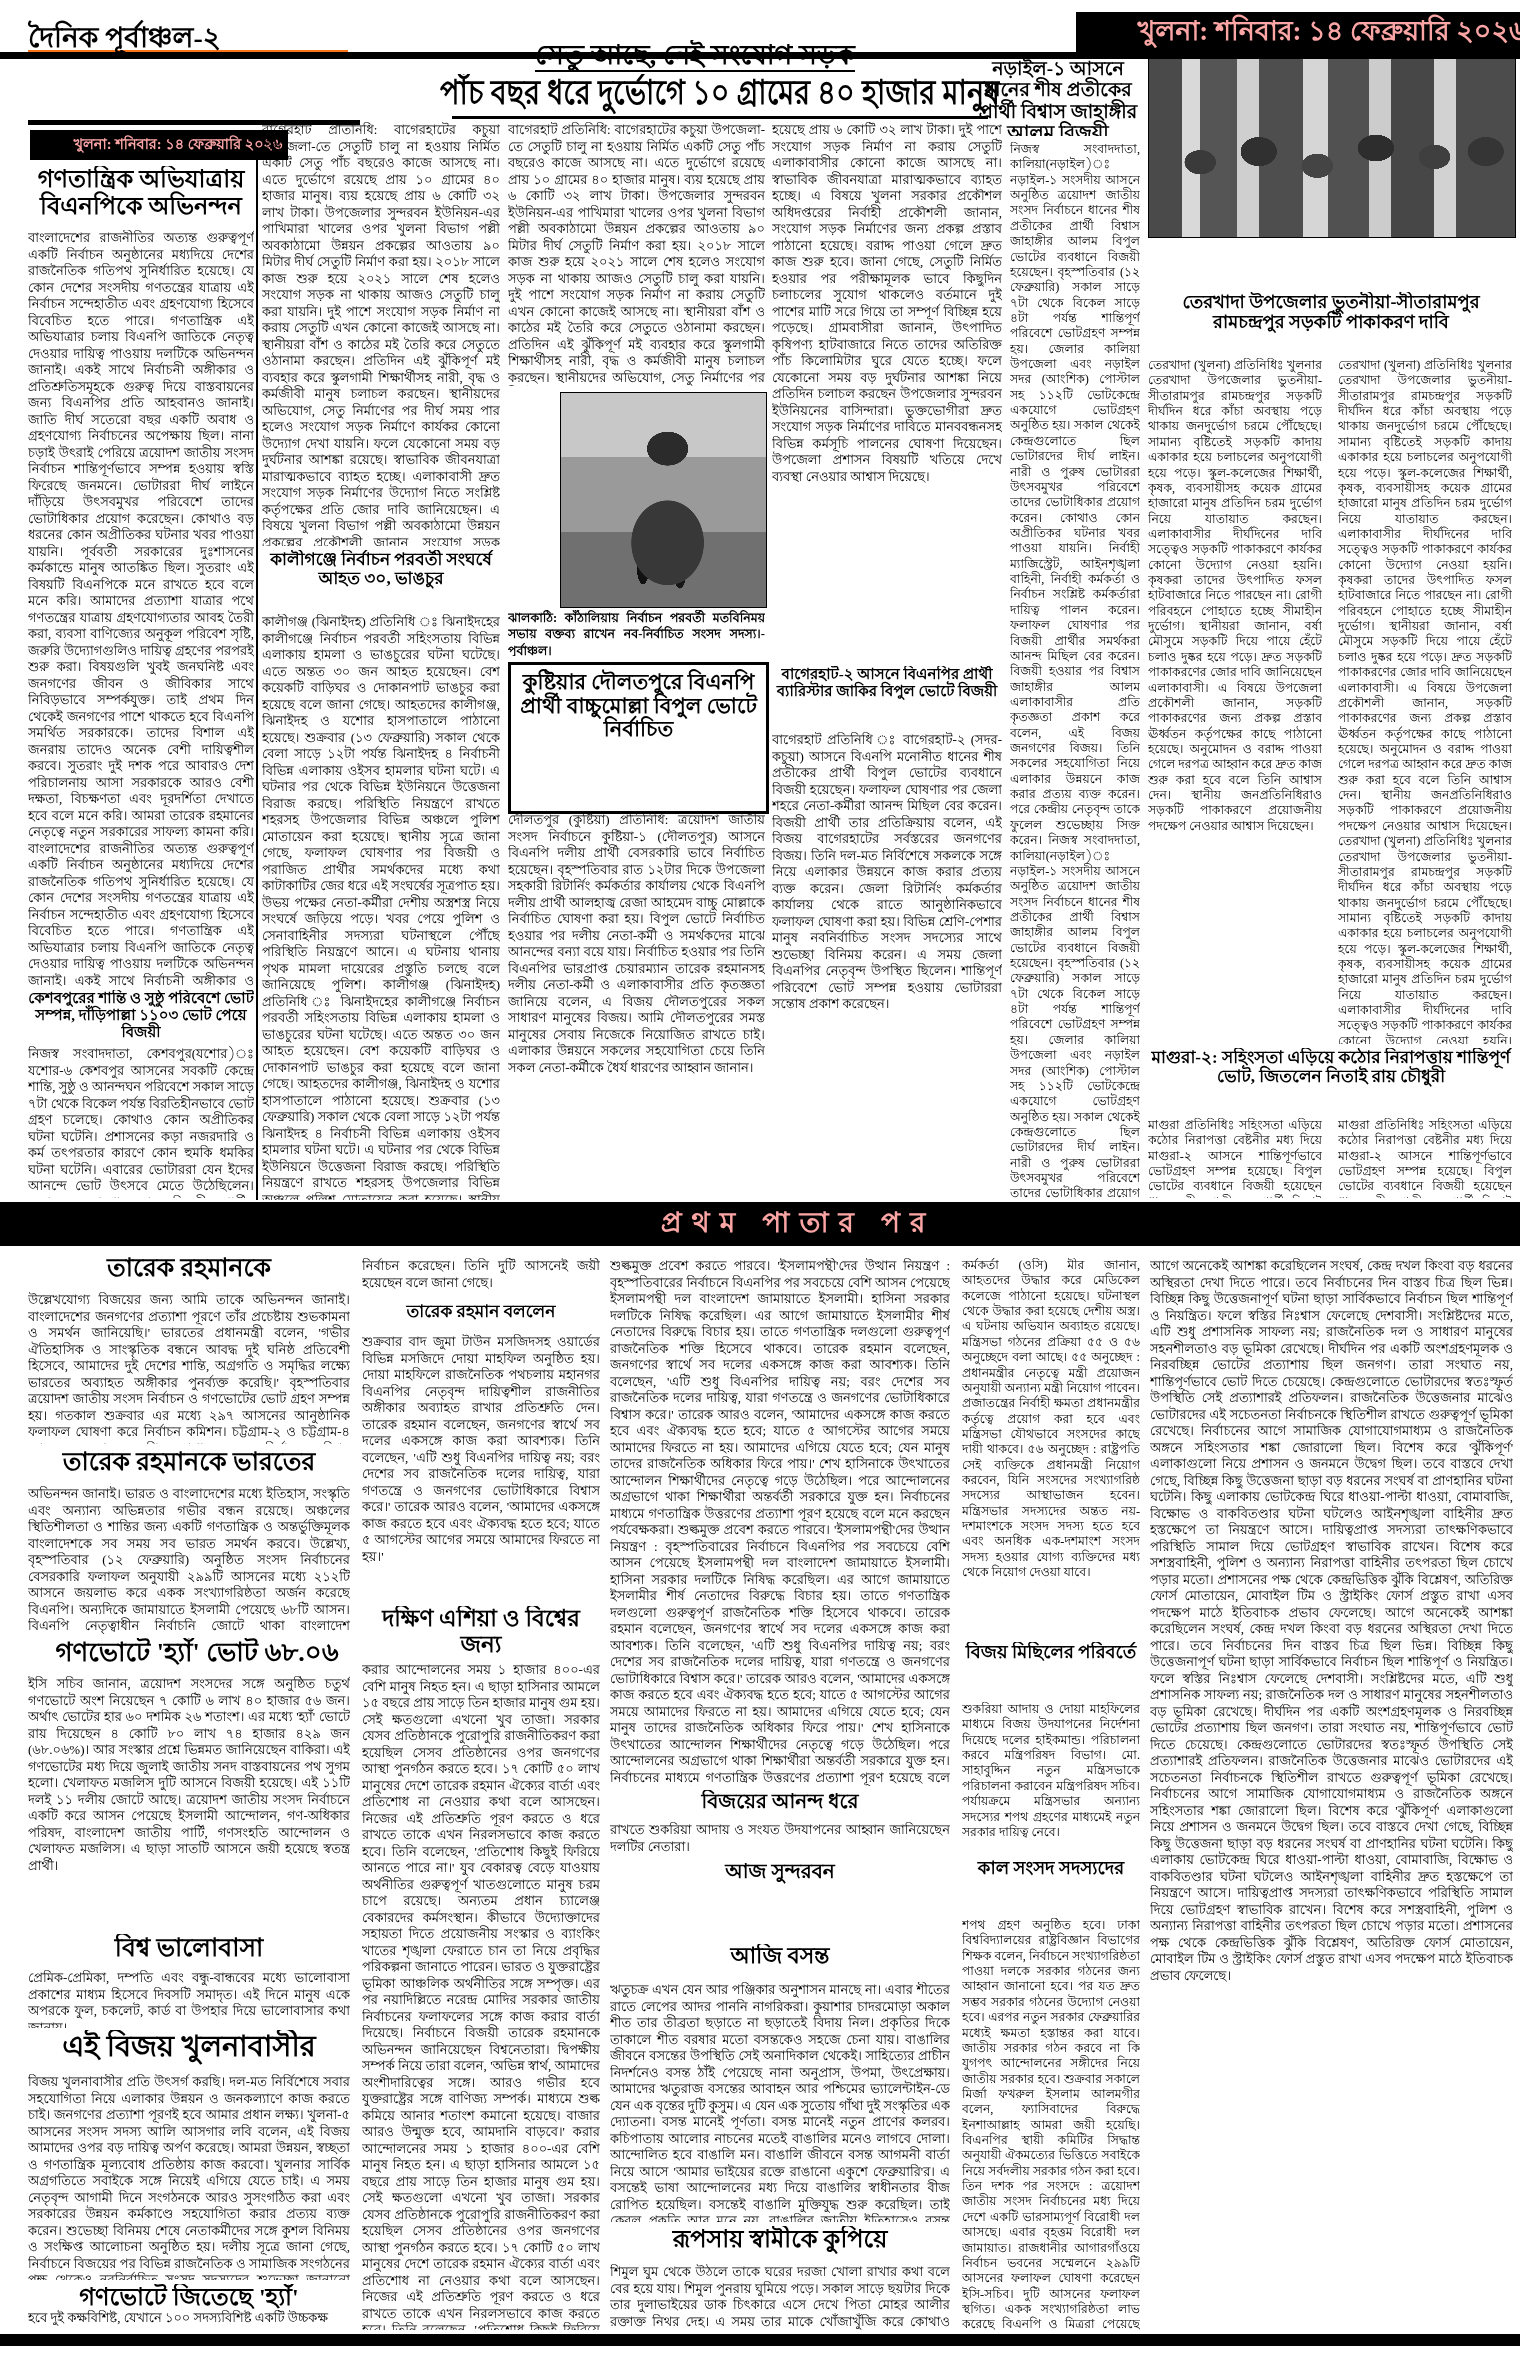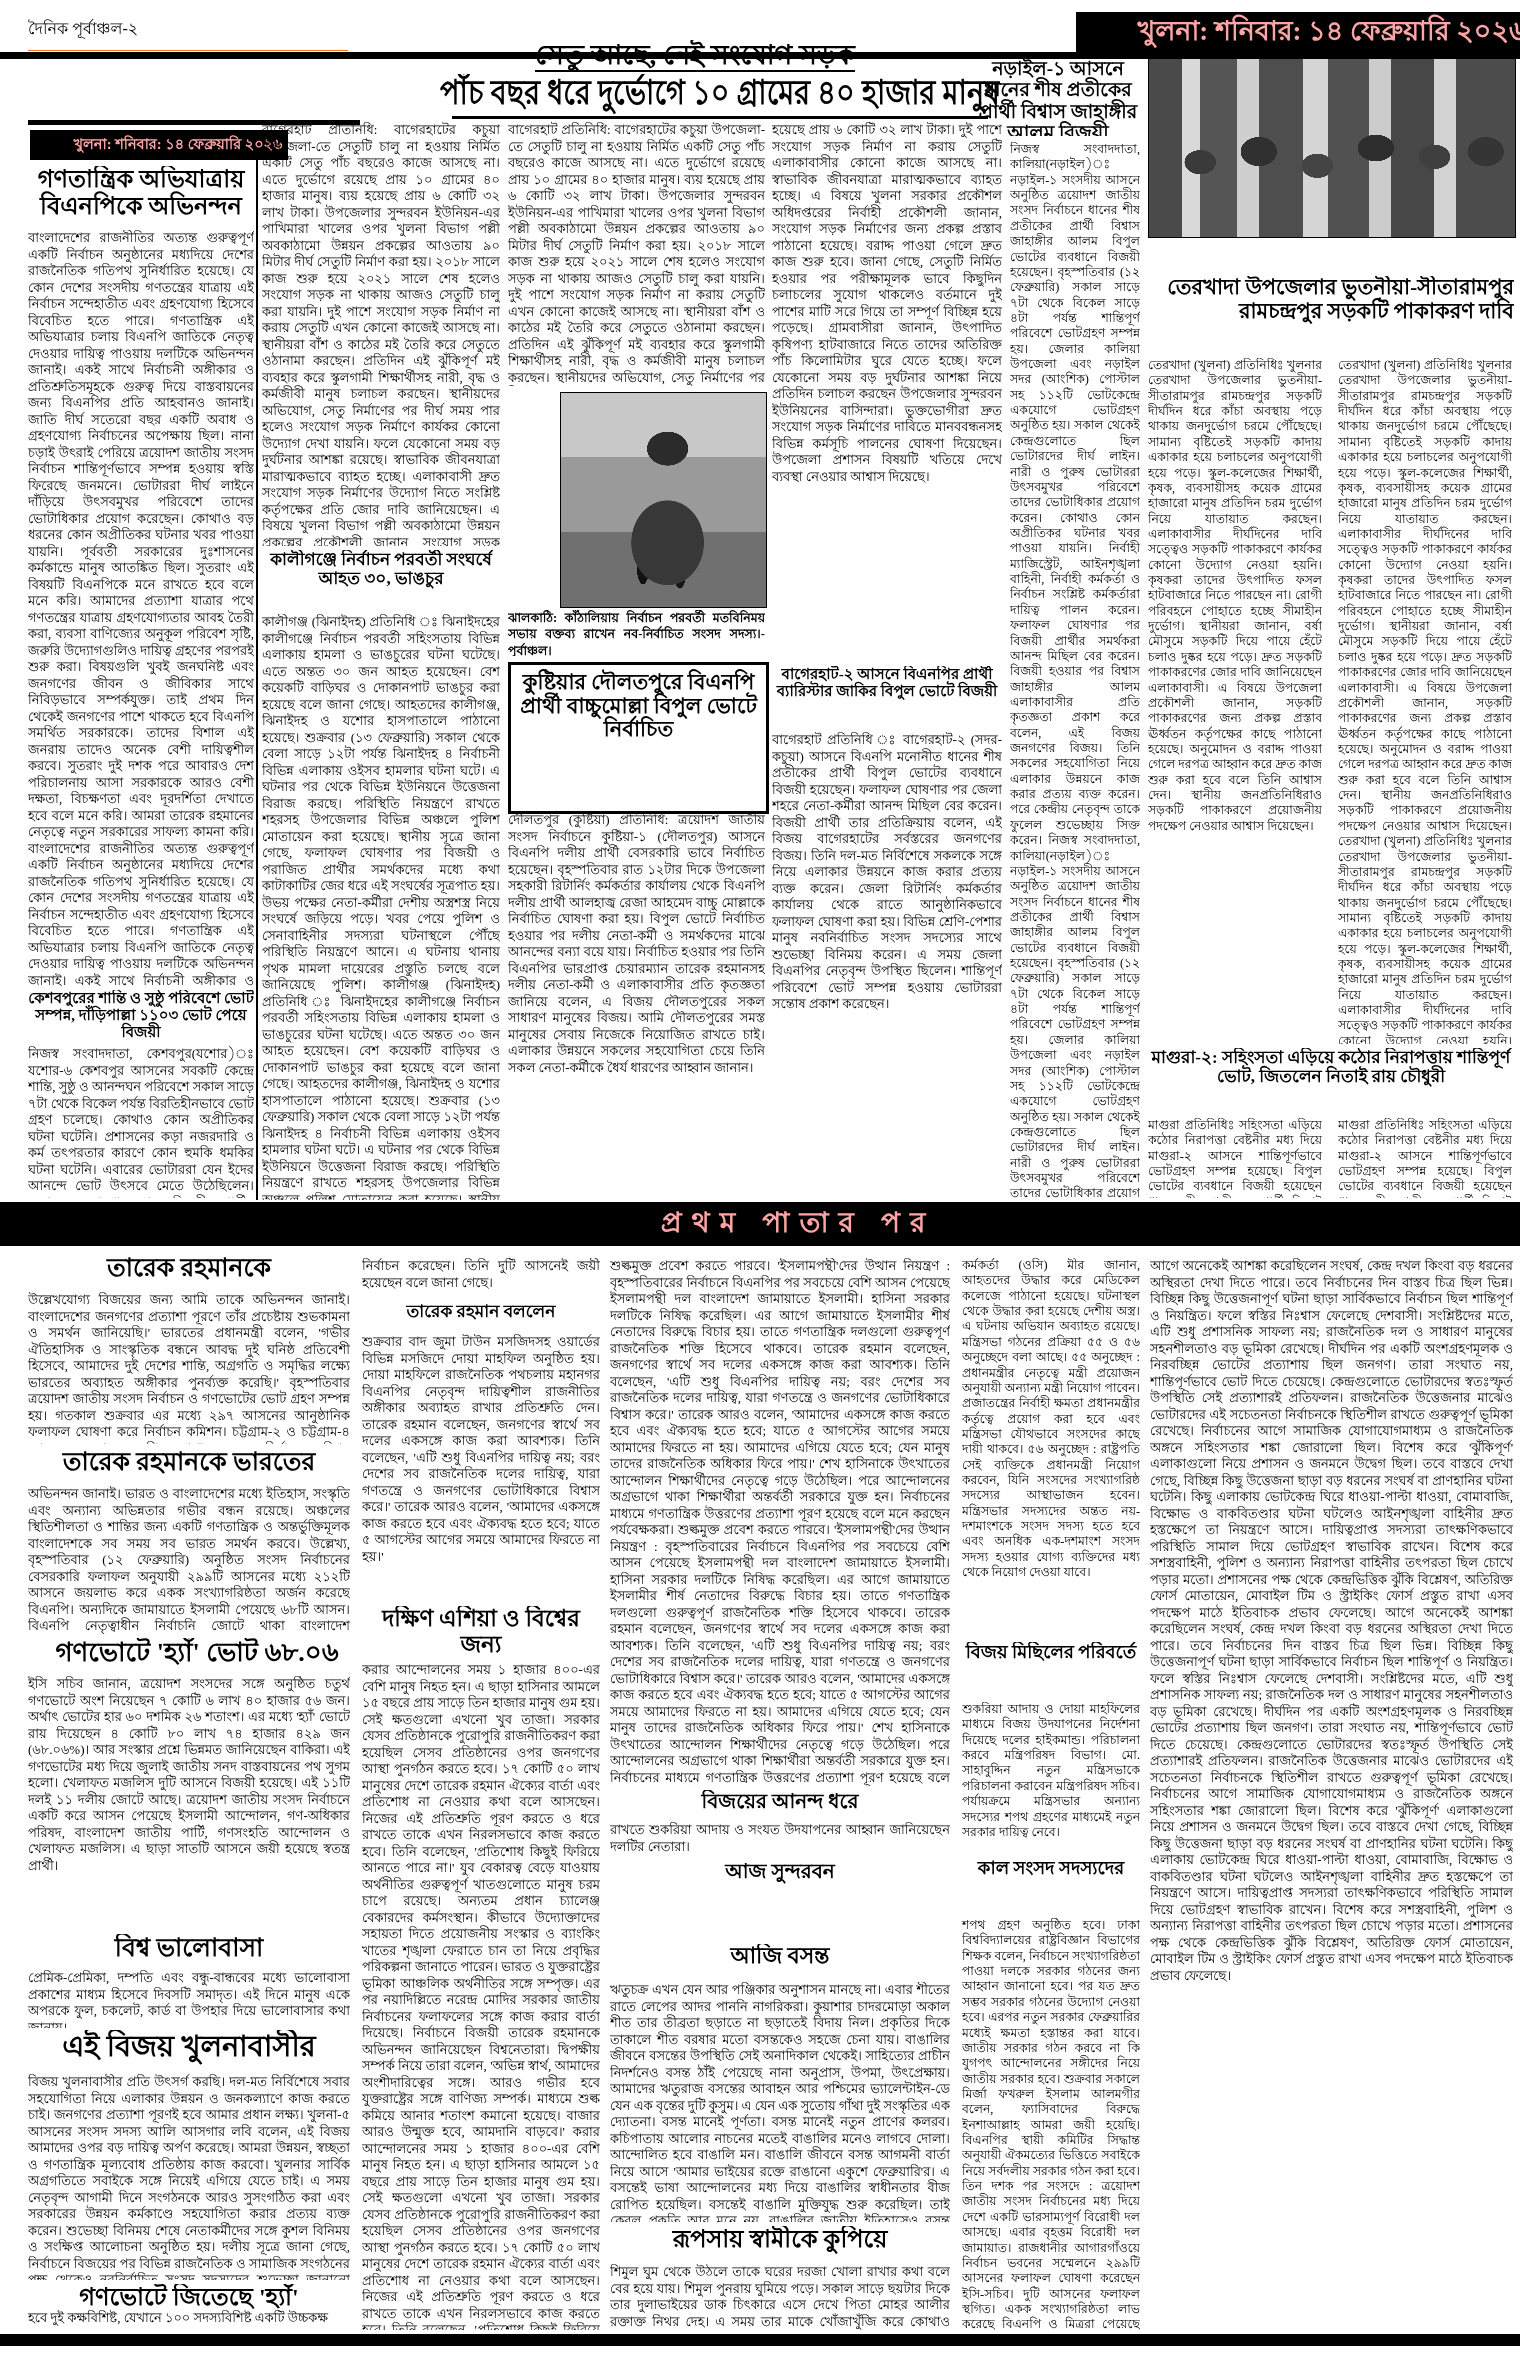--- a/index.html
+++ b/index.html
@@ -28,21 +28,21 @@
      radial-gradient(ellipse 60px 70px at 52% 70%, #383838 60%, transparent 61%),
      radial-gradient(ellipse 10px 26px at 40% 82%, #111 60%, transparent 61%),
      radial-gradient(ellipse 10px 26px at 58% 84%, #161616 60%, transparent 61%),
      linear-gradient(180deg,#c8c8c8 0 30%,#9a9a9a 30% 65%,#707070 65% 100%);}
 </style>
 </head>
 <body>
 
 <div id="page">
 
-  <div class="abs" style="left:28px;top:16px;width:320px;height:34px;font-weight:normal;font-size:16px;border-bottom:1px solid #f97316;">দৈনিক পূর্বাঞ্চল-২</div>
+  <div class="abs" style="left:28px;top:16px;width:320px;height:34px;font-weight:bold;font-size:28px;border-bottom:3px solid #f97316;">দৈনিক পূর্বাঞ্চল-২</div>
   <div class="abs rule" style="left:0;top:52px;width:1520px;height:7px;"></div>
   <div class="abs blackbox" style="left:1076px;top:12px;width:436px;height:40px;font-weight:bold;font-size:27px;">খুলনা: শনিবার: ১৪ ফেব্রুয়ারি ২০২৬</div>
 
   <div class="abs rule" style="left:28px;top:120px;width:332px;height:5px;"></div>
   <div class="abs blackbox" style="left:30px;top:130px;width:220px;height:30px;font-weight:bold;font-size:14.5px;">খুলনা: শনিবার: ১৪ ফেব্রুয়ারি ২০২৬</div>
 
   <div class="abs head" style="left:427px;top:40px;width:536px;height:32px;font-size:27px;">
     <span class="fitline" style="border-bottom:2px solid #000;">সেতু আছে, নেই সংযোগ সড়ক</span>
   </div>
   <div class="abs head" style="left:440px;top:74px;width:560px;height:44px;font-size:34px;">
@@ -68,21 +68,21 @@
   <div class="abs caption" style="left:508px;top:610px;width:257px;height:46px;">ঝালকাঠি: কাঁঠালিয়ায় নির্বাচন পরবর্তী মতবিনিময় সভায় বক্তব্য রাখেন নব-নির্বাচিত সংসদ সদস্য।-পূর্বাঞ্চল।</div>
   <div class="abs head" style="left:508px;top:662px;width:243px;height:134px;font-size:21px;border:3px solid #000;padding:6px;">কুষ্টিয়ার দৌলতপুরে বিএনপি প্রার্থী বাচ্চুমোল্লা বিপুল ভোটে নির্বাচিত</div>
   <div class="abs body-text" style="left:508px;top:812px;width:257px;height:388px;">দৌলতপুর (কুষ্টিয়া) প্রতিনিধি: ত্রয়োদশ জাতীয় সংসদ নির্বাচনে কুষ্টিয়া-১ (দৌলতপুর) আসনে বিএনপি দলীয় প্রার্থী বেসরকারি ভাবে নির্বাচিত হয়েছেন। বৃহস্পতিবার রাত ১২টার দিকে উপজেলা সহকারী রিটার্নিং কর্মকর্তার কার্যালয় থেকে বিএনপি দলীয় প্রার্থী আলহাজ্ব রেজা আহমেদ বাচ্চু মোল্লাকে নির্বাচিত ঘোষণা করা হয়। বিপুল ভোটে নির্বাচিত হওয়ার পর দলীয় নেতা-কর্মী ও সমর্থকদের মাঝে আনন্দের বন্যা বয়ে যায়। নির্বাচিত হওয়ার পর তিনি বিএনপির ভারপ্রাপ্ত চেয়ারম্যান তারেক রহমানসহ দলীয় নেতা-কর্মী ও এলাকাবাসীর প্রতি কৃতজ্ঞতা জানিয়ে বলেন, এ বিজয় দৌলতপুরের সকল সাধারণ মানুষের বিজয়। আমি দৌলতপুরের সমস্ত মানুষের সেবায় নিজেকে নিয়োজিত রাখতে চাই। এলাকার উন্নয়নে সকলের সহযোগিতা চেয়ে তিনি সকল নেতা-কর্মীকে ধৈর্য ধারণের আহ্বান জানান।</div>
 
   <div class="abs body-text" style="left:772px;top:122px;width:230px;height:540px;">হয়েছে প্রায় ৬ কোটি ৩২ লাখ টাকা। দুই পাশে সংযোগ সড়ক নির্মাণ না করায় সেতুটি এলাকাবাসীর কোনো কাজে আসছে না। স্বাভাবিক জীবনযাত্রা মারাত্মকভাবে ব্যাহত হচ্ছে। এ বিষয়ে খুলনা সরকার প্রকৌশল অধিদপ্তরের নির্বাহী প্রকৌশলী জানান, সংযোগ সড়ক নির্মাণের জন্য প্রকল্প প্রস্তাব পাঠানো হয়েছে। বরাদ্দ পাওয়া গেলে দ্রুত কাজ শুরু হবে। জানা গেছে, সেতুটি নির্মিত হওয়ার পর পরীক্ষামূলক ভাবে কিছুদিন চলাচলের সুযোগ থাকলেও বর্তমানে দুই পাশের মাটি সরে গিয়ে তা সম্পূর্ণ বিচ্ছিন্ন হয়ে পড়েছে। গ্রামবাসীরা জানান, উৎপাদিত কৃষিপণ্য হাটবাজারে নিতে তাদের অতিরিক্ত পাঁচ কিলোমিটার ঘুরে যেতে হচ্ছে। ফলে যেকোনো সময় বড় দুর্ঘটনার আশঙ্কা নিয়ে প্রতিদিন চলাচল করছেন উপজেলার সুন্দরবন ইউনিয়নের বাসিন্দারা। ভুক্তভোগীরা দ্রুত সংযোগ সড়ক নির্মাণের দাবিতে মানববন্ধনসহ বিভিন্ন কর্মসূচি পালনের ঘোষণা দিয়েছেন। উপজেলা প্রশাসন বিষয়টি খতিয়ে দেখে ব্যবস্থা নেওয়ার আশ্বাস দিয়েছে।</div>
   <div class="abs head" style="left:772px;top:666px;width:230px;height:62px;font-size:15px;">বাগেরহাট-২ আসনে বিএনপির প্রার্থী ব্যারিস্টার জাকির বিপুল ভোটে বিজয়ী</div>
   <div class="abs body-text" style="left:772px;top:732px;width:230px;height:468px;">বাগেরহাট প্রতিনিধি ঃ বাগেরহাট-২ (সদর-কচুয়া) আসনে বিএনপি মনোনীত ধানের শীষ প্রতীকের প্রার্থী বিপুল ভোটের ব্যবধানে বিজয়ী হয়েছেন। ফলাফল ঘোষণার পর জেলা শহরে নেতা-কর্মীরা আনন্দ মিছিল বের করেন। বিজয়ী প্রার্থী তার প্রতিক্রিয়ায় বলেন, এই বিজয় বাগেরহাটের সর্বস্তরের জনগণের বিজয়। তিনি দল-মত নির্বিশেষে সকলকে সঙ্গে নিয়ে এলাকার উন্নয়নে কাজ করার প্রত্যয় ব্যক্ত করেন। জেলা রিটার্নিং কর্মকর্তার কার্যালয় থেকে রাতে আনুষ্ঠানিকভাবে ফলাফল ঘোষণা করা হয়। বিভিন্ন শ্রেণি-পেশার মানুষ নবনির্বাচিত সংসদ সদস্যের সাথে শুভেচ্ছা বিনিময় করেন। এ সময় জেলা বিএনপির নেতৃবৃন্দ উপস্থিত ছিলেন। শান্তিপূর্ণ পরিবেশে ভোট সম্পন্ন হওয়ায় ভোটাররা সন্তোষ প্রকাশ করেছেন।</div>
 
   <div class="abs body-sm" style="left:1010px;top:142px;width:130px;height:1058px;">নিজস্ব সংবাদদাতা, কালিয়া(নড়াইল)ঃ নড়াইল-১ সংসদীয় আসনে অনুষ্ঠিত ত্রয়োদশ জাতীয় সংসদ নির্বাচনে ধানের শীষ প্রতীকের প্রার্থী বিশ্বাস জাহাঙ্গীর আলম বিপুল ভোটের ব্যবধানে বিজয়ী হয়েছেন। বৃহস্পতিবার (১২ ফেব্রুয়ারি) সকাল সাড়ে ৭টা থেকে বিকেল সাড়ে ৪টা পর্যন্ত শান্তিপূর্ণ পরিবেশে ভোটগ্রহণ সম্পন্ন হয়। জেলার কালিয়া উপজেলা এবং নড়াইল সদর (আংশিক) পোস্টাল সহ ১১২টি ভোটকেন্দ্রে একযোগে ভোটগ্রহণ অনুষ্ঠিত হয়। সকাল থেকেই কেন্দ্রগুলোতে ছিল ভোটারদের দীর্ঘ লাইন। নারী ও পুরুষ ভোটাররা উৎসবমুখর পরিবেশে তাদের ভোটাধিকার প্রয়োগ করেন। কোথাও কোন অপ্রীতিকর ঘটনার খবর পাওয়া যায়নি। নির্বাহী ম্যাজিস্ট্রেট, আইনশৃঙ্খলা বাহিনী, নির্বাহী কর্মকর্তা ও নির্বাচন সংশ্লিষ্ট কর্মকর্তারা দায়িত্ব পালন করেন। ফলাফল ঘোষণার পর বিজয়ী প্রার্থীর সমর্থকরা আনন্দ মিছিল বের করেন। বিজয়ী হওয়ার পর বিশ্বাস জাহাঙ্গীর আলম এলাকাবাসীর প্রতি কৃতজ্ঞতা প্রকাশ করে বলেন, এই বিজয় জনগণের বিজয়। তিনি সকলের সহযোগিতা নিয়ে এলাকার উন্নয়নে কাজ করার প্রত্যয় ব্যক্ত করেন। পরে কেন্দ্রীয় নেতৃবৃন্দ তাকে ফুলেল শুভেচ্ছায় সিক্ত করেন। নিজস্ব সংবাদদাতা, কালিয়া(নড়াইল)ঃ নড়াইল-১ সংসদীয় আসনে অনুষ্ঠিত ত্রয়োদশ জাতীয় সংসদ নির্বাচনে ধানের শীষ প্রতীকের প্রার্থী বিশ্বাস জাহাঙ্গীর আলম বিপুল ভোটের ব্যবধানে বিজয়ী হয়েছেন। বৃহস্পতিবার (১২ ফেব্রুয়ারি) সকাল সাড়ে ৭টা থেকে বিকেল সাড়ে ৪টা পর্যন্ত শান্তিপূর্ণ পরিবেশে ভোটগ্রহণ সম্পন্ন হয়। জেলার কালিয়া উপজেলা এবং নড়াইল সদর (আংশিক) পোস্টাল সহ ১১২টি ভোটকেন্দ্রে একযোগে ভোটগ্রহণ অনুষ্ঠিত হয়। সকাল থেকেই কেন্দ্রগুলোতে ছিল ভোটারদের দীর্ঘ লাইন। নারী ও পুরুষ ভোটাররা উৎসবমুখর পরিবেশে তাদের ভোটাধিকার প্রয়োগ করেন। কোথাও কোন অপ্রীতিকর ঘটনার খবর পাওয়া যায়নি। নির্বাহী ম্যাজিস্ট্রেট, আইনশৃঙ্খলা বাহিনী, নির্বাহী কর্মকর্তা ও নির্বাচন সংশ্লিষ্ট কর্মকর্তারা দায়িত্ব পালন করেন। ফলাফল ঘোষণার পর বিজয়ী প্রার্থীর সমর্থকরা আনন্দ মিছিল বের করেন। বিজয়ী হওয়ার পর বিশ্বাস জাহাঙ্গীর আলম এলাকাবাসীর প্রতি কৃতজ্ঞতা প্রকাশ করে বলেন, এই বিজয় জনগণের বিজয়। তিনি সকলের সহযোগিতা নিয়ে এলাকার উন্নয়নে কাজ করার প্রত্যয় ব্যক্ত করেন। পরে কেন্দ্রীয় নেতৃবৃন্দ তাকে ফুলেল শুভেচ্ছায় সিক্ত করেন।</div>
 
-  <div class="abs head" style="left:1148px;top:276px;width:366px;height:60px;font-size:21px;text-align:right;">তেরখাদা উপজেলার ভুতনীয়া-সীতারামপুর রামচন্দ্রপুর সড়কটি পাকাকরণ দাবি</div>
+  <div class="abs head" style="left:1148px;top:292px;width:366px;height:60px;font-size:18px;">তেরখাদা উপজেলার ভুতনীয়া-সীতারামপুর রামচন্দ্রপুর সড়কটি পাকাকরণ দাবি</div>
   <div class="abs body-sm" style="left:1148px;top:358px;width:174px;height:686px;">তেরখাদা (খুলনা) প্রতিনিধিঃ খুলনার তেরখাদা উপজেলার ভুতনীয়া-সীতারামপুর রামচন্দ্রপুর সড়কটি দীর্ঘদিন ধরে কাঁচা অবস্থায় পড়ে থাকায় জনদুর্ভোগ চরমে পৌঁছেছে। সামান্য বৃষ্টিতেই সড়কটি কাদায় একাকার হয়ে চলাচলের অনুপযোগী হয়ে পড়ে। স্কুল-কলেজের শিক্ষার্থী, কৃষক, ব্যবসায়ীসহ কয়েক গ্রামের হাজারো মানুষ প্রতিদিন চরম দুর্ভোগ নিয়ে যাতায়াত করছেন। এলাকাবাসীর দীর্ঘদিনের দাবি সত্ত্বেও সড়কটি পাকাকরণে কার্যকর কোনো উদ্যোগ নেওয়া হয়নি। কৃষকরা তাদের উৎপাদিত ফসল হাটবাজারে নিতে পারছেন না। রোগী পরিবহনে পোহাতে হচ্ছে সীমাহীন দুর্ভোগ। স্থানীয়রা জানান, বর্ষা মৌসুমে সড়কটি দিয়ে পায়ে হেঁটে চলাও দুষ্কর হয়ে পড়ে। দ্রুত সড়কটি পাকাকরণের জোর দাবি জানিয়েছেন এলাকাবাসী। এ বিষয়ে উপজেলা প্রকৌশলী জানান, সড়কটি পাকাকরণের জন্য প্রকল্প প্রস্তাব ঊর্ধ্বতন কর্তৃপক্ষের কাছে পাঠানো হয়েছে। অনুমোদন ও বরাদ্দ পাওয়া গেলে দরপত্র আহ্বান করে দ্রুত কাজ শুরু করা হবে বলে তিনি আশ্বাস দেন। স্থানীয় জনপ্রতিনিধিরাও সড়কটি পাকাকরণে প্রয়োজনীয় পদক্ষেপ নেওয়ার আশ্বাস দিয়েছেন।</div>
   <div class="abs body-sm" style="left:1338px;top:358px;width:174px;height:686px;">তেরখাদা (খুলনা) প্রতিনিধিঃ খুলনার তেরখাদা উপজেলার ভুতনীয়া-সীতারামপুর রামচন্দ্রপুর সড়কটি দীর্ঘদিন ধরে কাঁচা অবস্থায় পড়ে থাকায় জনদুর্ভোগ চরমে পৌঁছেছে। সামান্য বৃষ্টিতেই সড়কটি কাদায় একাকার হয়ে চলাচলের অনুপযোগী হয়ে পড়ে। স্কুল-কলেজের শিক্ষার্থী, কৃষক, ব্যবসায়ীসহ কয়েক গ্রামের হাজারো মানুষ প্রতিদিন চরম দুর্ভোগ নিয়ে যাতায়াত করছেন। এলাকাবাসীর দীর্ঘদিনের দাবি সত্ত্বেও সড়কটি পাকাকরণে কার্যকর কোনো উদ্যোগ নেওয়া হয়নি। কৃষকরা তাদের উৎপাদিত ফসল হাটবাজারে নিতে পারছেন না। রোগী পরিবহনে পোহাতে হচ্ছে সীমাহীন দুর্ভোগ। স্থানীয়রা জানান, বর্ষা মৌসুমে সড়কটি দিয়ে পায়ে হেঁটে চলাও দুষ্কর হয়ে পড়ে। দ্রুত সড়কটি পাকাকরণের জোর দাবি জানিয়েছেন এলাকাবাসী। এ বিষয়ে উপজেলা প্রকৌশলী জানান, সড়কটি পাকাকরণের জন্য প্রকল্প প্রস্তাব ঊর্ধ্বতন কর্তৃপক্ষের কাছে পাঠানো হয়েছে। অনুমোদন ও বরাদ্দ পাওয়া গেলে দরপত্র আহ্বান করে দ্রুত কাজ শুরু করা হবে বলে তিনি আশ্বাস দেন। স্থানীয় জনপ্রতিনিধিরাও সড়কটি পাকাকরণে প্রয়োজনীয় পদক্ষেপ নেওয়ার আশ্বাস দিয়েছেন। তেরখাদা (খুলনা) প্রতিনিধিঃ খুলনার তেরখাদা উপজেলার ভুতনীয়া-সীতারামপুর রামচন্দ্রপুর সড়কটি দীর্ঘদিন ধরে কাঁচা অবস্থায় পড়ে থাকায় জনদুর্ভোগ চরমে পৌঁছেছে। সামান্য বৃষ্টিতেই সড়কটি কাদায় একাকার হয়ে চলাচলের অনুপযোগী হয়ে পড়ে। স্কুল-কলেজের শিক্ষার্থী, কৃষক, ব্যবসায়ীসহ কয়েক গ্রামের হাজারো মানুষ প্রতিদিন চরম দুর্ভোগ নিয়ে যাতায়াত করছেন। এলাকাবাসীর দীর্ঘদিনের দাবি সত্ত্বেও সড়কটি পাকাকরণে কার্যকর কোনো উদ্যোগ নেওয়া হয়নি। কৃষকরা তাদের উৎপাদিত ফসল হাটবাজারে নিতে পারছেন না। রোগী পরিবহনে পোহাতে হচ্ছে সীমাহীন দুর্ভোগ। স্থানীয়রা জানান, বর্ষা মৌসুমে সড়কটি দিয়ে পায়ে হেঁটে চলাও দুষ্কর হয়ে পড়ে। দ্রুত সড়কটি পাকাকরণের জোর দাবি জানিয়েছেন এলাকাবাসী। এ বিষয়ে উপজেলা প্রকৌশলী জানান, সড়কটি পাকাকরণের জন্য প্রকল্প প্রস্তাব ঊর্ধ্বতন কর্তৃপক্ষের কাছে পাঠানো হয়েছে। অনুমোদন ও বরাদ্দ পাওয়া গেলে দরপত্র আহ্বান করে দ্রুত কাজ শুরু করা হবে বলে তিনি আশ্বাস দেন। স্থানীয় জনপ্রতিনিধিরাও সড়কটি পাকাকরণে প্রয়োজনীয় পদক্ষেপ নেওয়ার আশ্বাস দিয়েছেন।</div>
   <div class="abs head" style="left:1148px;top:1048px;width:366px;height:66px;font-size:17px;">মাগুরা-২: সহিংসতা এড়িয়ে কঠোর নিরাপত্তায় শান্তিপূর্ণ ভোট, জিতলেন নিতাই রায় চৌধুরী</div>
   <div class="abs body-sm" style="left:1148px;top:1118px;width:174px;height:80px;">মাগুরা প্রতিনিধিঃ সহিংসতা এড়িয়ে কঠোর নিরাপত্তা বেষ্টনীর মধ্য দিয়ে মাগুরা-২ আসনে শান্তিপূর্ণভাবে ভোটগ্রহণ সম্পন্ন হয়েছে। বিপুল ভোটের ব্যবধানে বিজয়ী হয়েছেন ধানের শীষ প্রতীকের প্রার্থী নিতাই রায় চৌধুরী। ফলাফল ঘোষণার পর নেতা-কর্মীরা আনন্দ মিছিল বের করেন। নবনির্বাচিত সংসদ সদস্য এলাকাবাসীর প্রতি কৃতজ্ঞতা জানিয়ে এলাকার উন্নয়নে কাজ করার প্রতিশ্রুতি দেন।</div>
   <div class="abs body-sm" style="left:1338px;top:1118px;width:174px;height:80px;">মাগুরা প্রতিনিধিঃ সহিংসতা এড়িয়ে কঠোর নিরাপত্তা বেষ্টনীর মধ্য দিয়ে মাগুরা-২ আসনে শান্তিপূর্ণভাবে ভোটগ্রহণ সম্পন্ন হয়েছে। বিপুল ভোটের ব্যবধানে বিজয়ী হয়েছেন ধানের শীষ প্রতীকের প্রার্থী নিতাই রায় চৌধুরী। ফলাফল ঘোষণার পর নেতা-কর্মীরা আনন্দ মিছিল বের করেন। নবনির্বাচিত সংসদ সদস্য এলাকাবাসীর প্রতি কৃতজ্ঞতা জানিয়ে এলাকার উন্নয়নে কাজ করার প্রতিশ্রুতি দেন।</div>
 
   <div class="abs blackbox" style="left:0;top:1202px;width:1520px;height:44px;font-weight:bold;font-size:28px;letter-spacing:10px;">প্রথম পাতার পর</div>
 
   <div class="abs head" style="left:28px;top:1254px;width:322px;height:34px;font-size:25px;">তারেক রহমানকে</div>
   <div class="abs body-text" style="left:28px;top:1292px;width:322px;height:152px;">উল্লেখযোগ্য বিজয়ের জন্য আমি তাকে অভিনন্দন জানাই। বাংলাদেশের জনগণের প্রত্যাশা পূরণে তাঁর প্রচেষ্টায় শুভকামনা ও সমর্থন জানিয়েছি।' ভারতের প্রধানমন্ত্রী বলেন, 'গভীর ঐতিহাসিক ও সাংস্কৃতিক বন্ধনে আবদ্ধ দুই ঘনিষ্ঠ প্রতিবেশী হিসেবে, আমাদের দুই দেশের শান্তি, অগ্রগতি ও সমৃদ্ধির লক্ষ্যে ভারতের অব্যাহত অঙ্গীকার পুনর্ব্যক্ত করেছি।' বৃহস্পতিবার ত্রয়োদশ জাতীয় সংসদ নির্বাচন ও গণভোটের ভোট গ্রহণ সম্পন্ন হয়। গতকাল শুক্রবার এর মধ্যে ২৯৭ আসনের আনুষ্ঠানিক ফলাফল ঘোষণা করে নির্বাচন কমিশন। চট্টগ্রাম-২ ও চট্টগ্রাম-৪ আসনের ফলাফল স্থগিত রাখা হয়েছে। নির্বাচন কমিশন জানিয়েছে, এই দুটি আসনের ফলাফল পরে ঘোষণা করা হবে। এ ছাড়া শেরপুর-৩ আসনে ভোট গ্রহণ হয়নি। ঘোষিত ২৯৭ আসনের মধ্যে বিএনপি একাই পেয়েছে ২১২ আসন। বাংলাদেশ জামায়াতে ইসলামীর নেতৃত্বাধীন ১১দলীয় নির্বাচনী ঐক্য পেয়েছে ৭৭ আসন, ইসলামী আন্দোলন বাংলাদেশ ১টি, স্বতন্ত্ররা পেয়েছে ৭টি আসন।</div>

